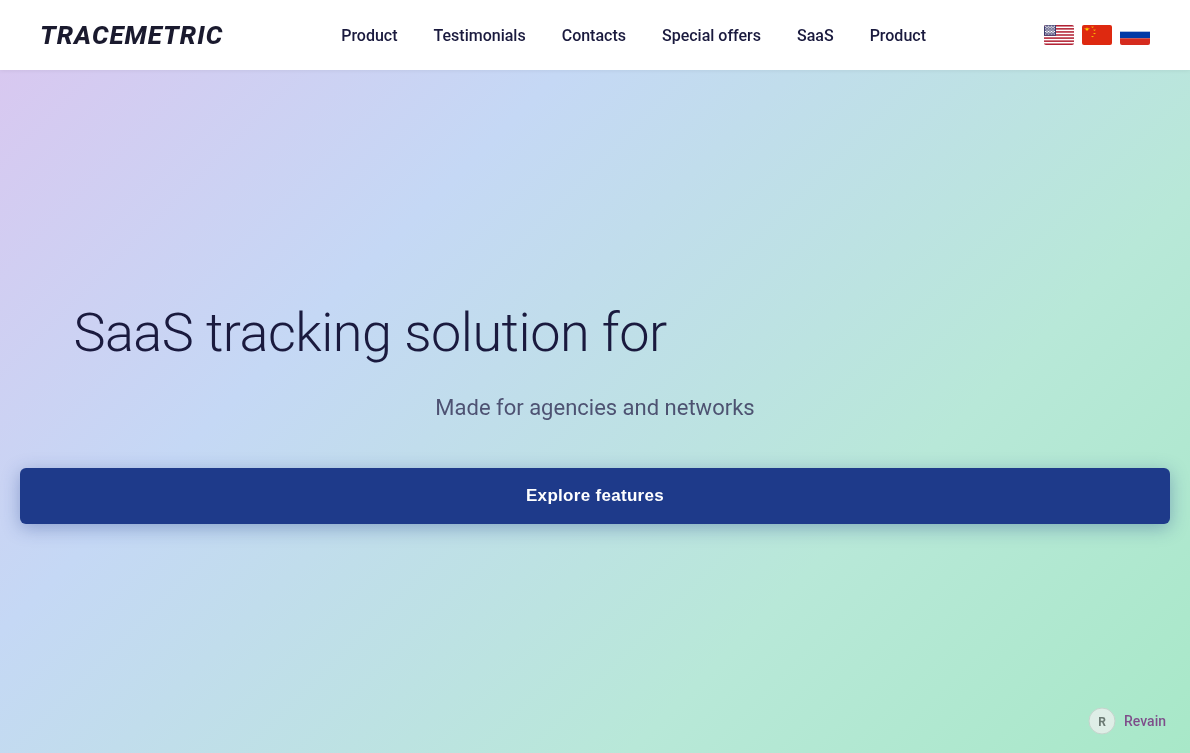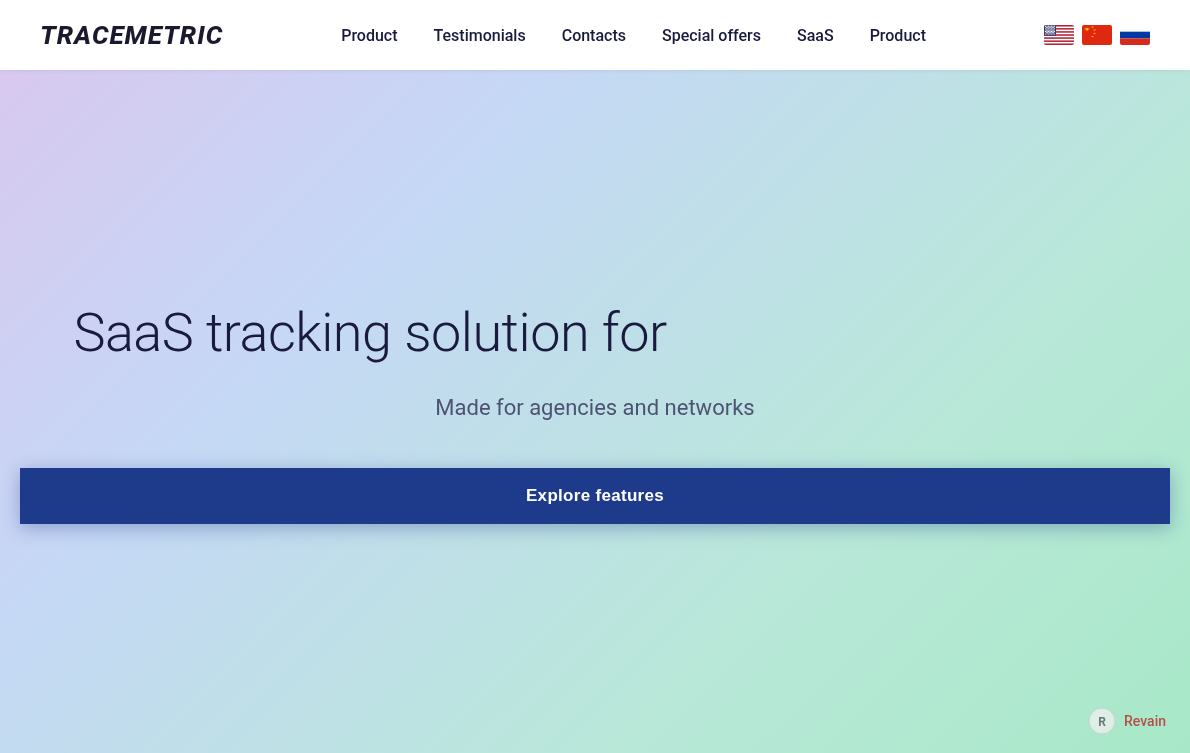--- a/index.html
+++ b/index.html
@@ -94,21 +94,21 @@
       opacity: 0.85;
     }
 
     .cta-button {
       background: #1e3a8a;
       color: #fff;
       border: none;
       padding: 18px 44px;
       font-size: 17px;
       font-weight: 600;
-      border-radius: 0;
+      border-radius: 6px;
       cursor: pointer;
       letter-spacing: 0.3px;
       box-shadow: 0 4px 18px rgba(30, 58, 138, 0.35);
       transition: background 0.2s;
     }
 
     
     .revain-badge {
       position: absolute;
       bottom: 18px;
@@ -119,21 +119,21 @@
       opacity: 0.75;
     }
 
     .revain-icon {
       width: 28px;
       height: 28px;
     }
 
     .revain-text {
       font-size: 14px;
-      color: #b91c1c;
+      color: #701a75;
       font-weight: 500;
     }
 
     
     .flag-svg {
       width: 30px;
       height: 20px;
       display: block;
     }
   </style>

